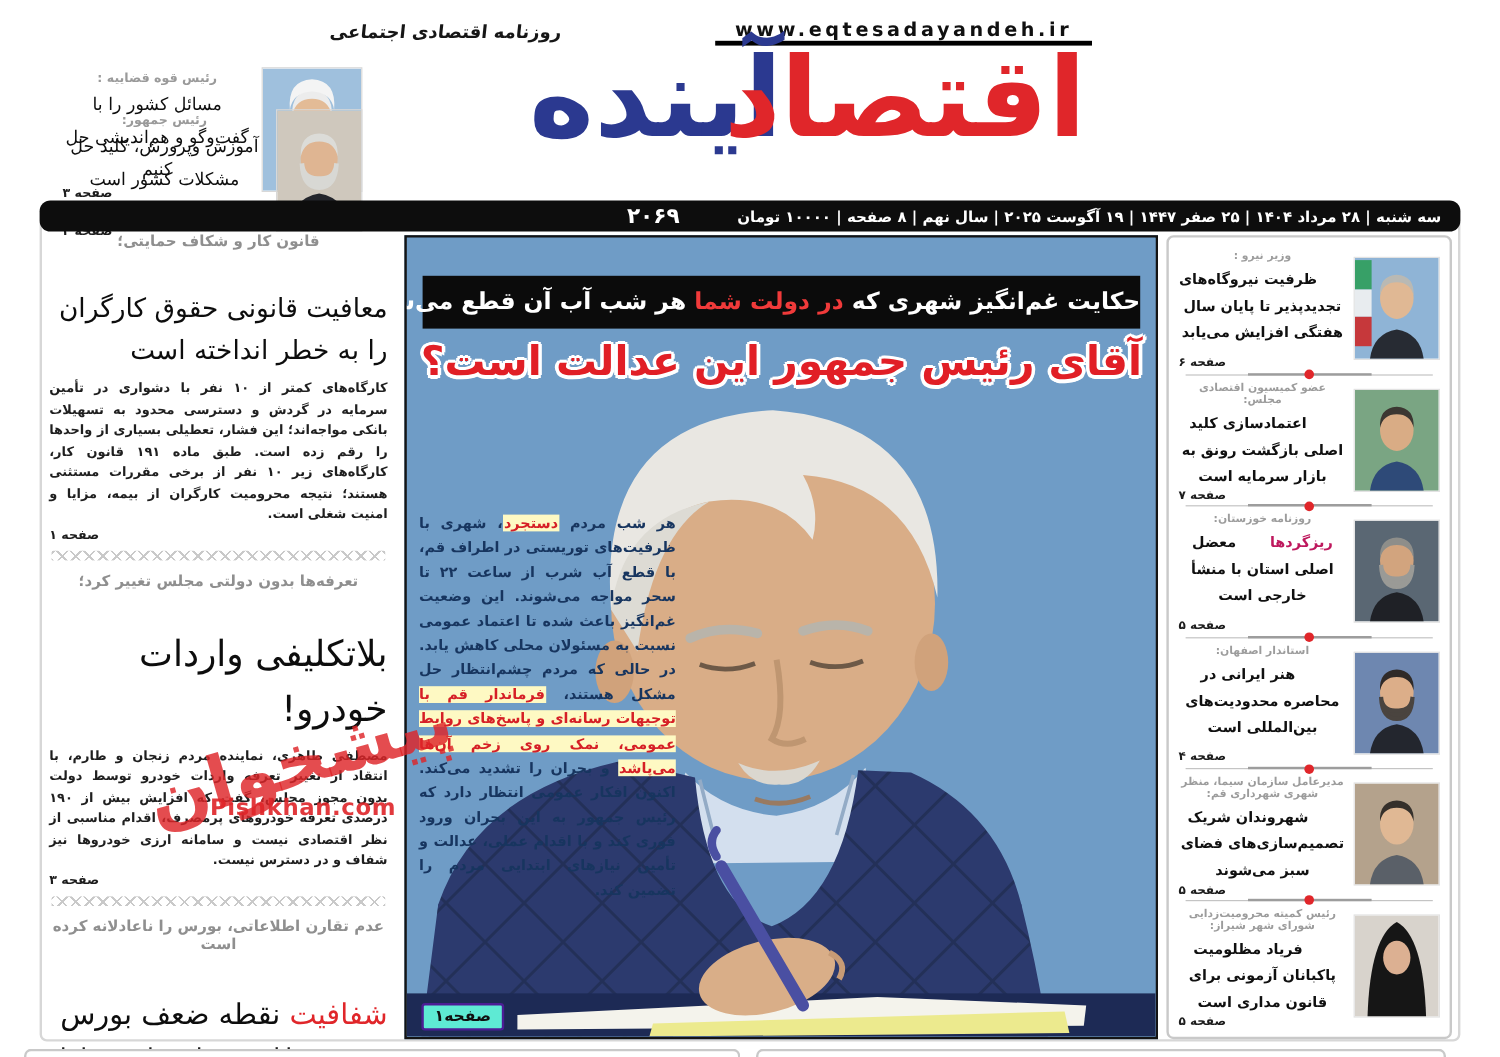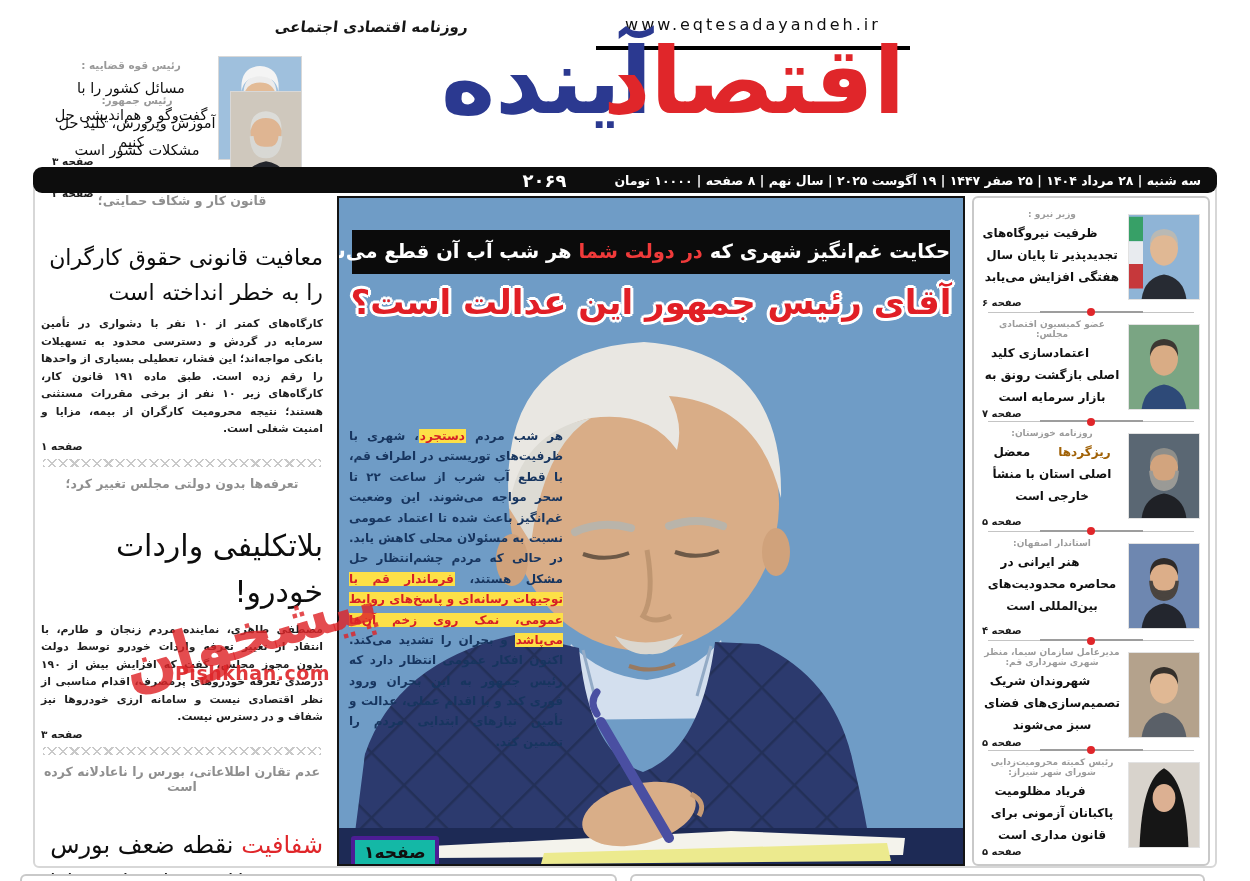--- a/index.html
+++ b/index.html
@@ -3,22 +3,22 @@
 <meta charset="utf-8">
 <style>
   * { margin:0; padding:0; box-sizing:border-box; }
   html,body { background:#fff; }
   body { font-family:"DejaVu Sans", sans-serif; }
   .page { position:relative; width:1250px; height:881px; background:#fff; overflow:hidden; direction:rtl; }
 
   
   .tagline { position:absolute; right:782px; top:18px; font-size:15px; font-weight:bold; color:#161616; white-space:nowrap; transform:skewX(-6deg); }
   .site-url { position:absolute; left:596px; top:15px; width:314px; text-align:center; direction:ltr;
-              font-size:16px; font-weight:normal; letter-spacing:3px; color:#101010;
-              border-bottom:4px solid #000; padding-bottom:12px; }
+              font-size:16px; font-weight:bold; letter-spacing:3px; color:#101010;
+              border-bottom:4px solid #000; padding-bottom:0; }
   .logo-red  { position:absolute; right:345px; top:24px; font-size:92px; line-height:1.25; font-weight:bold; color:#e0262a; white-space:nowrap; z-index:3; }
   .logo-blue { position:absolute; right:598px; top:24px; font-size:92px; line-height:1.25; font-weight:bold; color:#2b3990; white-space:nowrap; z-index:2; }
 
   .mast-story { position:absolute; display:flex; gap:8px; height:108px; }
   .mast-story.tl { right:948px; top:56px; width:250px; }
   .mast-story.tr { left:52px;  top:56px; width:250px;margin-top:35px; }
   .m-photo { width:84px; height:104px; border:1px solid #d8d8d8; overflow:hidden; flex:none; }
   .m-photo.small { width:72px; height:102px; }
   .m-txt { flex:1; display:flex; flex-direction:column; min-width:0; }
   .m-kicker { font-size:10.5px; color:#9a9a9a; text-align:center; margin-top:3px; font-weight:bold; }
@@ -35,40 +35,40 @@
   .frame { position:absolute; right:33px; top:180px; width:1184px; height:688px; border:2px solid #d7d7d7; border-radius:6px; }
 
   
   .sidebar { position:absolute; right:40px; top:196px; width:238px; height:670px; background:#fff;
              border:2px solid #c9c9c9; border-radius:6px; padding:5px 8px; display:flex; flex-direction:column; z-index:2; }
   .s-item { flex:1; display:flex; gap:6px; padding:4px 0; min-height:0; }
   .s-photo { width:72px; height:86px; align-self:center; border:1px solid #e2e2e2; overflow:hidden; flex:none; }
   .s-txt { flex:1; display:flex; flex-direction:column; min-width:0; }
   .s-kicker { font-size:9px; color:#9c9c9c; text-align:center; font-weight:bold; margin-top:2px; }
   .s-head { font-size:12px; font-weight:bold; color:#101010; text-align:center; line-height:1.85; margin-top:3px; }
-  .s-head .red { color:#a16207;padding-left:24px; }
+  .s-head .red { color:#be185d;padding-left:24px; }
   .s-page { font-size:10px; color:#1c1c1c; text-align:left; margin-top:auto; font-weight:bold; }
   .s-div { position:relative; height:1px; background:#c4c4c4; margin:0 6px; flex:none; }
   .s-div::before { content:""; position:absolute; left:25%; right:25%; top:-1px; height:2px; background:#9d9d9d; }
   .s-div::after  { content:""; position:absolute; left:50%; top:-3.5px; width:8px; height:8px; margin-left:-4px; border-radius:50%; background:#e0262a; }
 
   
   .main { position:absolute; right:285px; top:196px; width:628px; height:670px; border:2px solid #141414; background:#6f9cc6; overflow:hidden; z-index:2; }
   .illus { position:absolute; inset:0; width:100%; height:100%; z-index:0; }
   .strap { position:absolute; right:13px; top:32px; width:598px; height:44px; background:#0b0b0b; z-index:2;
            text-align:center; line-height:44px; font-size:19.5px; font-weight:bold; color:#fff; white-space:nowrap; }
   .strap .red { color:#f03a3a; }
   .main-headline { position:absolute; right:0; top:84px; width:100%; text-align:center; z-index:2;
            font-size:34px; font-weight:bold; color:#e11f26;
            text-shadow:-3px 0 #fff,3px 0 #fff,0 -3px #fff,0 3px #fff,-2px -2px #fff,2px -2px #fff,-2px 2px #fff,2px 2px #fff; }
   .main-body { position:absolute; left:10px; top:228px; width:214px; z-index:2;
            font-size:12px; font-weight:bold; line-height:1.7; color:#17355f; text-align:justify; }
-  .main-body .hl { background:#fde047; color:#d61f26; padding:0 1px; }
-  .page-chip { position:absolute; left:12px; top:638px; z-index:2; background:#14b8a6; border:4px solid #4c1d95; border-radius:3px;
-           padding:2px 9px; font-size:17px; font-weight:bold; color:#101010; }
+  .main-body .hl { background:#fef9c3; color:#d61f26; padding:0 1px; }
+  .page-chip { position:absolute; left:12px; top:638px; z-index:2; background:#5eead4; border:2px solid #4c1d95; border-radius:3px;
+           padding:2px 9px; font-size:13px; font-weight:bold; color:#101010; }
 
   
   .rightcol { position:absolute; left:35px; top:184px; width:294px; height:670px; padding:2px 6px; display:flex; flex-direction:column; z-index:2; }
   .rc-kicker { font-size:12.5px; color:#8f8f8f; font-weight:bold; text-align:center; margin:7px 0 2px; }
   .rc-head { font-size:22px; font-weight:normal; color:#0d0d0d; text-align:right; line-height:1.6;margin-top:32px; }
   .rc-head .red { color:#e0262a; }
   .rc-head.xl { font-size:30px; line-height:1.55; }
   .rc-head.lg { font-size:24px; }
   .rc-body { font-size:10.8px; font-weight:bold; color:#1f1f1f; line-height:1.62; text-align:justify; margin-top:5px; }
   .rc-page { font-size:10.5px; font-weight:bold; color:#1c1c1c; text-align:left; margin-top:2px; }

